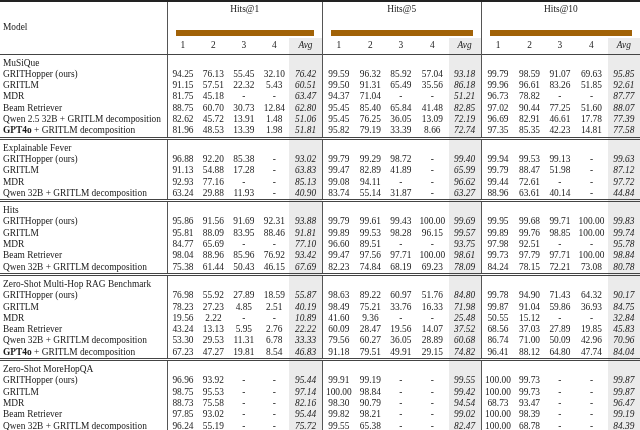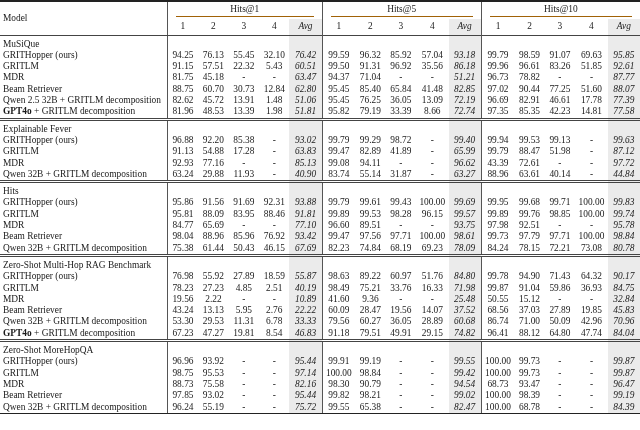--- a/index.html
+++ b/index.html
@@ -7,21 +7,21 @@
   table { border-collapse: collapse; width: 640px; font-size: 9.4px; line-height: 11.3px; }
   td, th { padding: 0 2px; white-space: nowrap; font-weight: normal; }
   .top-rule { border-top: 2px solid #222; }
   .bot-rule td { border-bottom: 1.5px solid #222; }
   .model-col { text-align: left; width: 165px; padding-left: 3px; }
   .num { text-align: center; width: 31px; }
   .avg { background: #ebebeb; font-style: italic; text-align: center; width: 34px; }
   .vsep { border-left: 1px solid #555; }
   .vsep2 { border-left: 1.5px solid #555; }
   .group-head { text-align: center; }
-  .group-line { border-bottom: 1px solid #a16207; display: block; margin: 0 6px; padding-bottom: 1px; }
+  .group-line { border-bottom: 6px solid #a16207; display: block; margin: 0 6px; padding-bottom: 15px; }
   .section-title td { font-weight: bold; padding-top: 3px; }
   .section-title td.model-col { font-weight: normal; }
   .hdr-row td { padding-top: 2px; padding-bottom: 2px; }
   tr.grp-top td { border-top: 3px double #444; }
 </style>
 </head>
 <body>
 
 <table>
   <thead>
@@ -94,21 +94,21 @@
       </tr>
       <tr>
         <td class="model-col">GRITLM</td>
         <td class="num vsep">91.15</td>
         <td class="num">57.51</td>
         <td class="num">22.32</td>
         <td class="num">5.43</td>
         <td class="avg">60.51</td>
         <td class="num vsep2">99.50</td>
         <td class="num">91.31</td>
-        <td class="num">96.92</td>
+        <td class="num">65.49</td>
         <td class="num">35.56</td>
         <td class="avg">86.18</td>
         <td class="num vsep2">99.96</td>
         <td class="num">96.61</td>
         <td class="num">83.26</td>
         <td class="num">51.85</td>
         <td class="avg">92.61</td>
       </tr>
       <tr>
         <td class="model-col">MDR</td>
@@ -241,21 +241,21 @@
         <td class="num vsep">92.93</td>
         <td class="num">77.16</td>
         <td class="num">-</td>
         <td class="num">-</td>
         <td class="avg">85.13</td>
         <td class="num vsep2">99.08</td>
         <td class="num">94.11</td>
         <td class="num">-</td>
         <td class="num">-</td>
         <td class="avg">96.62</td>
-        <td class="num vsep2">43.39</td>
+        <td class="num vsep2">99.44</td>
         <td class="num">72.61</td>
         <td class="num">-</td>
         <td class="num">-</td>
         <td class="avg">97.72</td>
       </tr>
       <tr class="bot-rule">
         <td class="model-col">Qwen 32B + GRITLM decomposition</td>
         <td class="num vsep">63.24</td>
         <td class="num">29.88</td>
         <td class="num">11.93</td>

